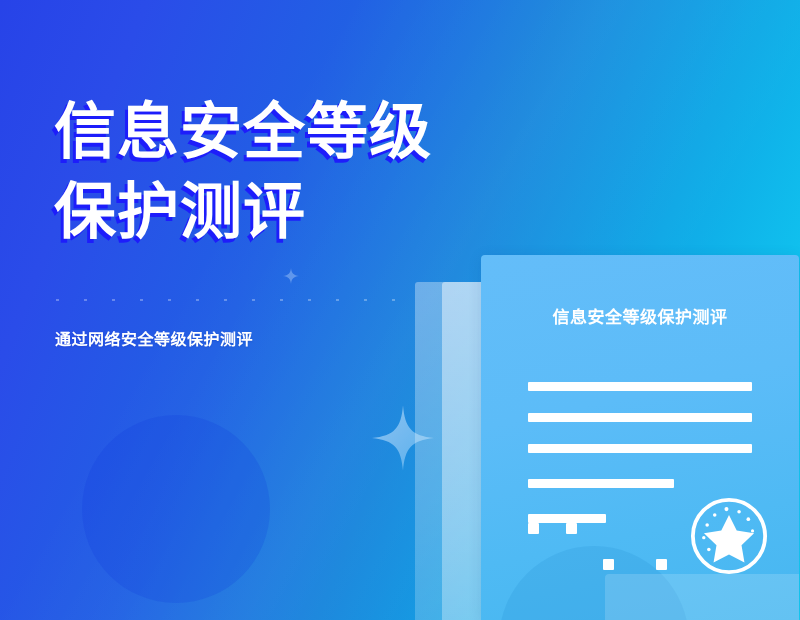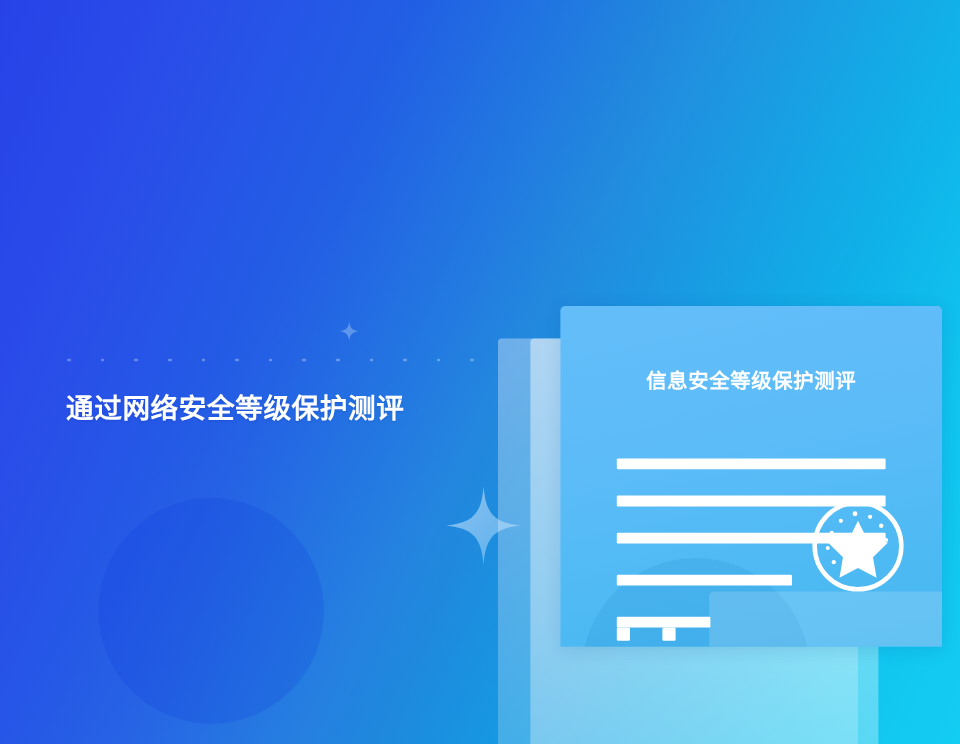--- a/index.html
+++ b/index.html
@@ -79,21 +79,21 @@
     white-space: nowrap;
   }
   .headline .hl-line { display: block; }
 
   
   .subtitle {
     position: absolute;
     left: 55px;
     top: 318px;
     color: #ffffff;
-    font-size: 23px;
+    font-size: 16px;
     font-weight: bold;
     line-height: 44px;
     letter-spacing: 0.5px;
     white-space: nowrap;
     text-shadow: 0 1px 2px rgba(10,30,140,0.18);
   }
   .subtitle .sub-line { display: block; }
 
   
   .sparkle {
@@ -129,24 +129,24 @@
     width: 290px;
     height: 338px;
     border-radius: 3px 3px 0 0;
     background: linear-gradient(180deg,
                 rgba(255,255,255,0.46) 0%,
                 rgba(255,255,255,0.36) 70%,
                 rgba(255,255,255,0.30) 100%);
   }
   .doc-card {
     position: absolute;
-    left: 57px;
+    left: 71px;
     top: 0px;
     width: 318px;
-    height: 284px;
+    height: 365px;
     border-radius: 4px 4px 0 0;
     overflow: hidden;
     background: linear-gradient(168deg,
                 #64bdf9 0%,
                 #5cbcf8 40%,
                 #4fbaf4 72%,
                 #46b7f0 100%);
     box-shadow: 0 2px 14px rgba(10,40,120,0.12);
   }
   
@@ -220,20 +220,22 @@
 </style>
 </head>
 <body>
 
 <div class="banner">
 
   <div class="bg-sweep"></div>
   <div class="bg-circle"></div>
 
   <div class="headline">
+    <span class="hl-line">信息安全等级</span>
+    <span class="hl-line">保护测评</span>
   </div>
 
   <div class="divider"></div>
 
   <div class="subtitle">
     <span class="sub-line">通过网络安全等级保护测评</span>
   </div>
 
   <div class="sparkle" style="left:283px; top:268px; width:16px; height:16px; opacity:.35;">
     <svg viewBox="0 0 100 100" width="16" height="16" aria-hidden="true">

